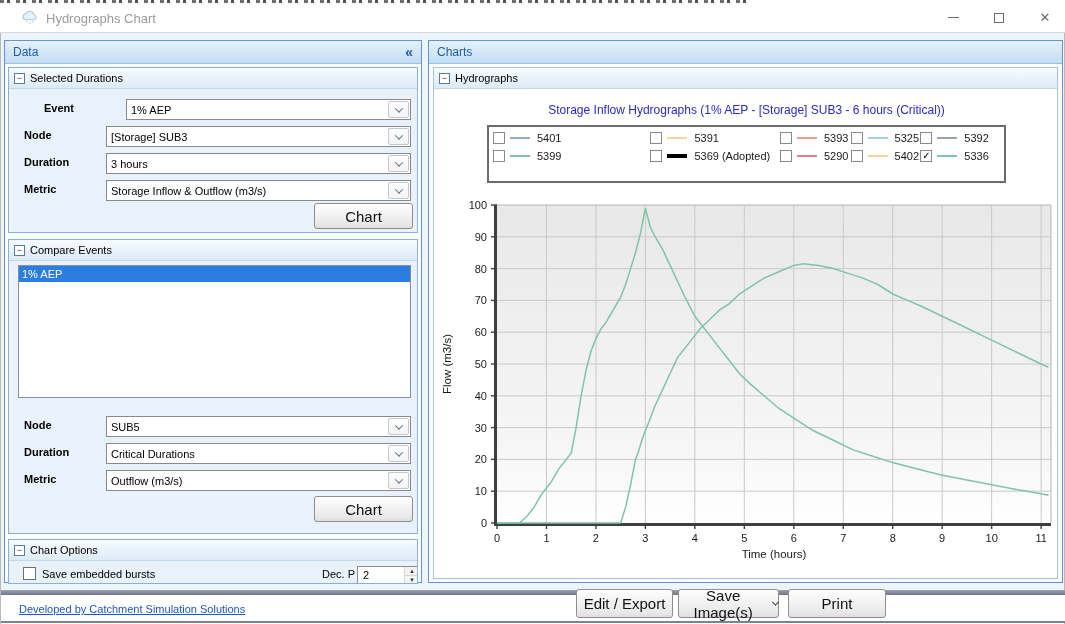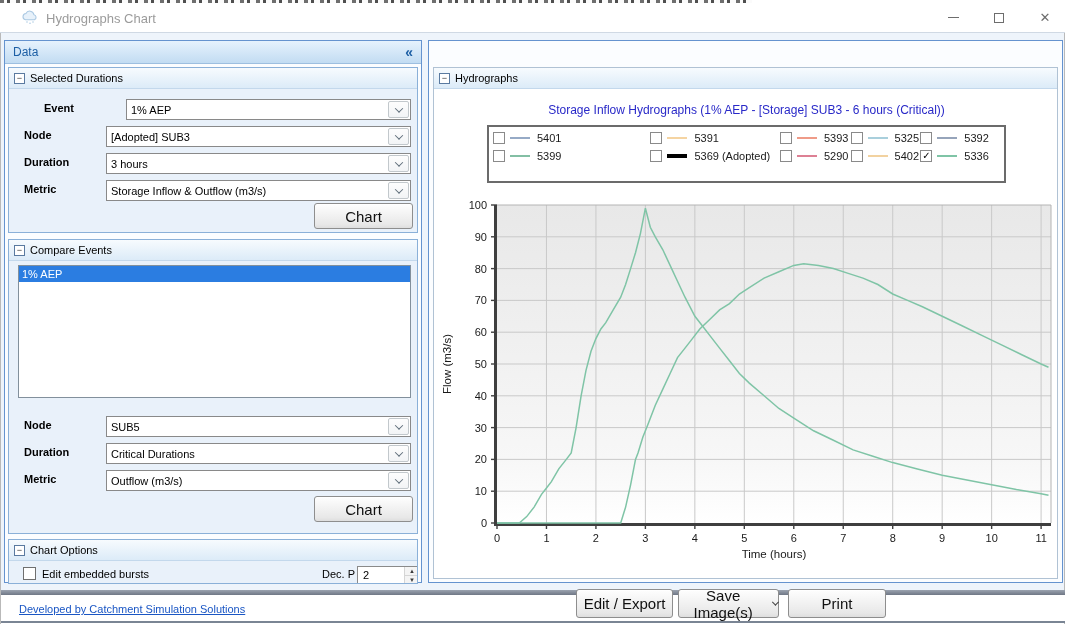--- a/index.html
+++ b/index.html
@@ -139,21 +139,21 @@
         <div class="combo">
           <span class="combo-value">1% AEP</span>
           <span class="combo-btn">
               <span class="chev"></span>
             </span>
         </div>
       </div>
       <div class="field-row" style="top:58px;">
         <span class="field-label">Node</span>
         <div class="combo">
-          <span class="combo-value">[Adopted] SUB3</span>
+          <span class="combo-value">[Storage] SUB3</span>
           <span class="combo-btn">
               <span class="chev"></span>
             </span>
         </div>
       </div>
       <div class="field-row" style="top:85px;">
         <span class="field-label">Duration</span>
         <div class="combo">
           <span class="combo-value">3 hours</span>
           <span class="combo-btn">
@@ -211,34 +211,37 @@
       <button class="btn chart-btn" style="top:256px;">Chart</button>
     </div>
 
     <div class="group grp-options">
       <div class="group-header">
         <span class="toggle-box">−</span>
         <span>Chart Options</span>
       </div>
       <div class="opt-row">
         <span class="cb opt-cb" id="flag-cb"></span>
-        <span class="opt-label">Edit embedded bursts</span>
+        <span class="opt-label">Save embedded bursts</span>
         <span class="decp-label">Dec. P</span>
         <div class="spinner">
           <span class="spinner-val">2</span>
           <span class="spinner-btns">
             <span class="spin-up">▲</span>
             <span class="spin-down">▼</span>
           </span>
         </div>
       </div>
     </div>
   </div>
 
   <div class="panel charts-panel">
+    <div class="panel-header">
+      <span>Charts</span>
+    </div>
     <div class="chart-control">
       <div class="chart-section-header">
         <span class="toggle-box">−</span>
         <span>Hydrographs</span>
       </div>
       <div class="chart-area">
         <div class="chart-title" style="color: rgb(41, 41, 200);">Storage Inflow Hydrographs (1% AEP - [Storage] SUB3 - 6 hours (Critical))</div>
         <div class="legend-box" id="legend">
             <div class="legend-row">
               <div class="legend-cell" style="width: 158px;">

